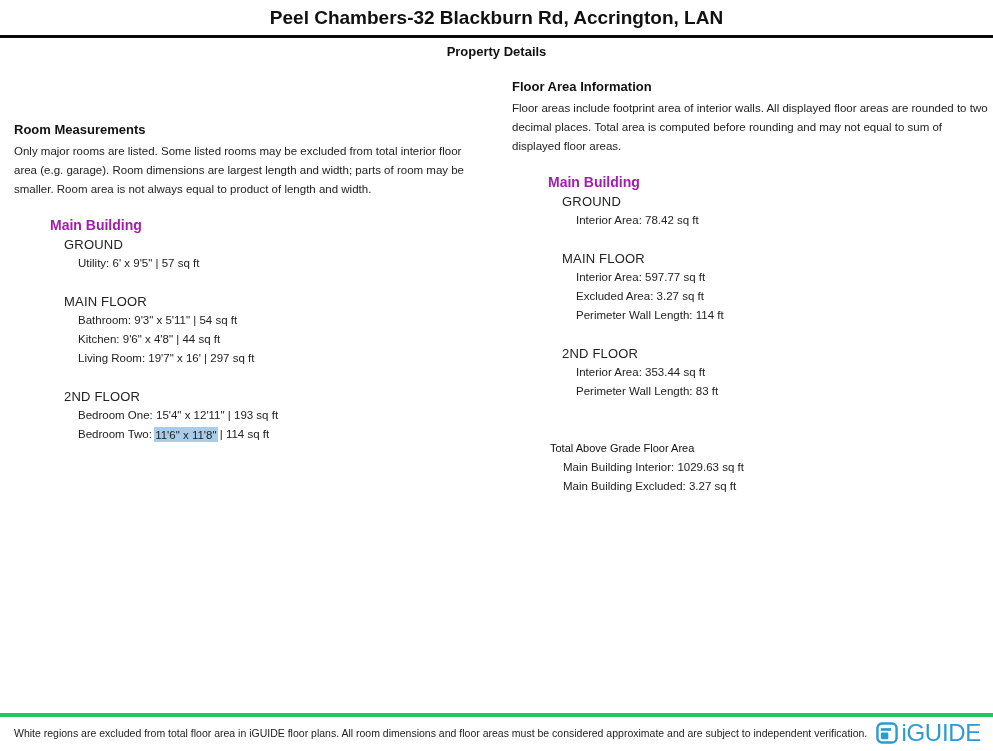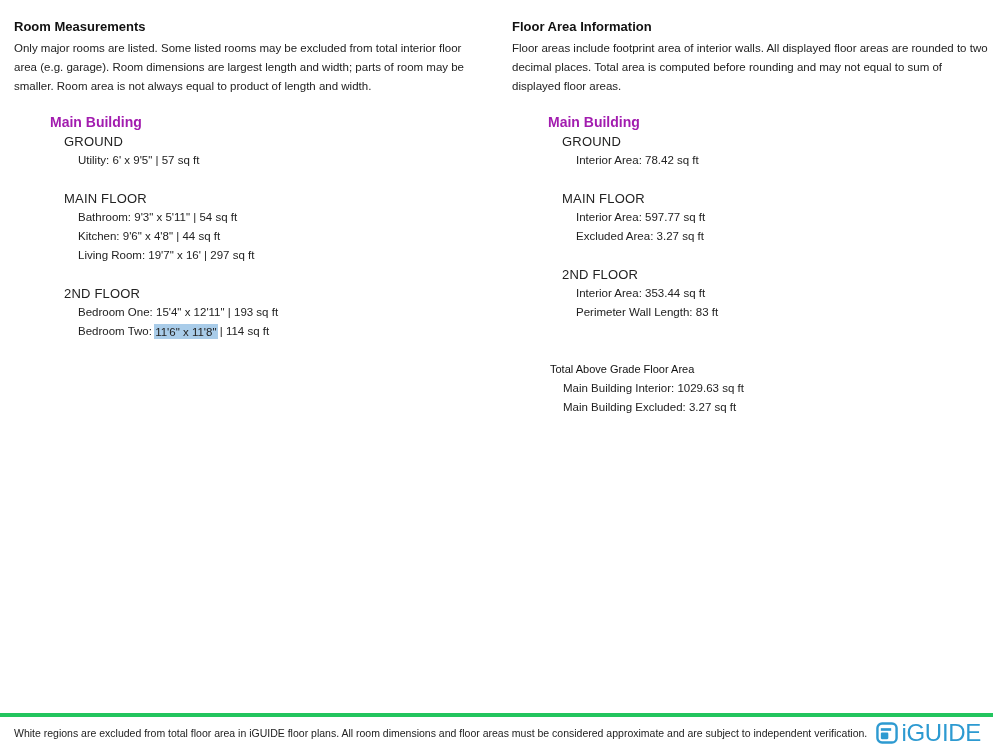--- a/index.html
+++ b/index.html
@@ -39,21 +39,21 @@
     line-height: 17px;
     color: #111;
   }
   
   .columns {
     display: flex;
     margin-top: 20px;
     align-items: flex-start;
   }
   .col { width: 472px; }
-  .col.left  { margin-left: 14px; }
+  .col.left  { margin-left: 14px; margin-top: 43px; }
   .col.right { margin-left: 26px; width: 478px; }
   .col-heading {
     font-size: 13px;
     font-weight: bold;
     line-height: 14px;
     color: #111;
   }
   .desc {
     margin-top: 5px;
     font-size: 11.5px;
@@ -125,20 +125,25 @@
     line-height: 22px;
     letter-spacing: -0.3px;
     font-weight: 400;
   }
 </style>
 </head>
 <body>
 
 <div class="page">
 
+  <header class="hdr">
+    <h1 class="title">Peel Chambers-32 Blackburn Rd, Accrington, LAN</h1>
+    <div class="title-rule"></div>
+    <h2 class="subtitle">Property Details</h2>
+  </header>
 
   <div class="columns">
 
     <section class="col left">
       <h3 class="col-heading">Room Measurements</h3>
       <p class="desc">Only major rooms are listed. Some listed rooms may be excluded from total interior floor area (e.g. garage). Room dimensions are largest length and width; parts of room may be smaller. Room area is not always equal to product of length and width.</p>
       <div class="building">
         <div class="building-name">Main Building</div>
         <div id="rm-floors">
             <div class="floor-group">
@@ -167,20 +172,21 @@
         <div class="building-name">Main Building</div>
         <div id="fa-floors">
             <div class="floor-group">
               <div class="floor-name">GROUND</div>
               <div class="item-line">Interior Area: 78.42 sq ft</div>
             </div>
             <div class="floor-group">
               <div class="floor-name">MAIN FLOOR</div>
               <div class="item-line">Interior Area: 597.77 sq ft</div>
               <div class="item-line">Excluded Area: 3.27 sq ft</div>
+              <div class="item-line">Perimeter Wall Length: 114 ft</div>
             </div>
             <div class="floor-group">
               <div class="floor-name">2ND FLOOR</div>
               <div class="item-line">Interior Area: 353.44 sq ft</div>
               <div class="item-line">Perimeter Wall Length: 83 ft</div>
             </div>
           </div>
       </div>
       <div class="totals">
         <div class="totals-heading">Total Above Grade Floor Area</div>

